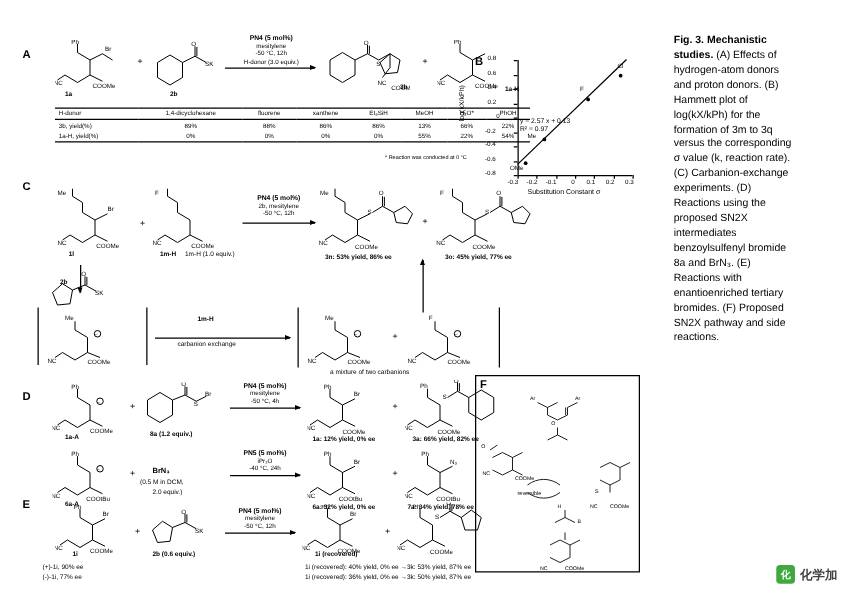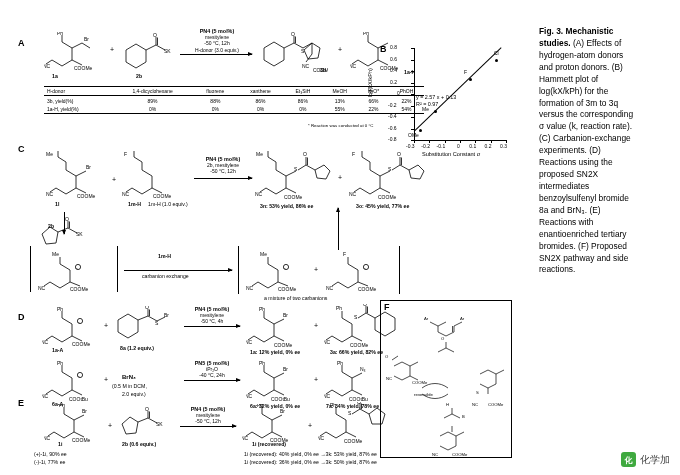--- a/index.html
+++ b/index.html
@@ -217,20 +217,21 @@
     text-align: center;
     color: #fff;
     font-size: 8px;
     font-weight: bold;
     font-family: "Liberation Sans", sans-serif;
   }
   .badge-text {
     font-size: 10px;
     color: #444;
     font-family: "Liberation Sans", sans-serif;
+    font-weight: bold;
   }
   .brkt { position: absolute; border: 0.8px solid #000; border-top: none; border-bottom: none; }
   .plus { position: absolute; font-size: 7px; color: #000; font-family: "Liberation Sans", sans-serif; }
 </style>
 </head>
 <body>
 
 <div class="page">
 
   <div class="figure">

